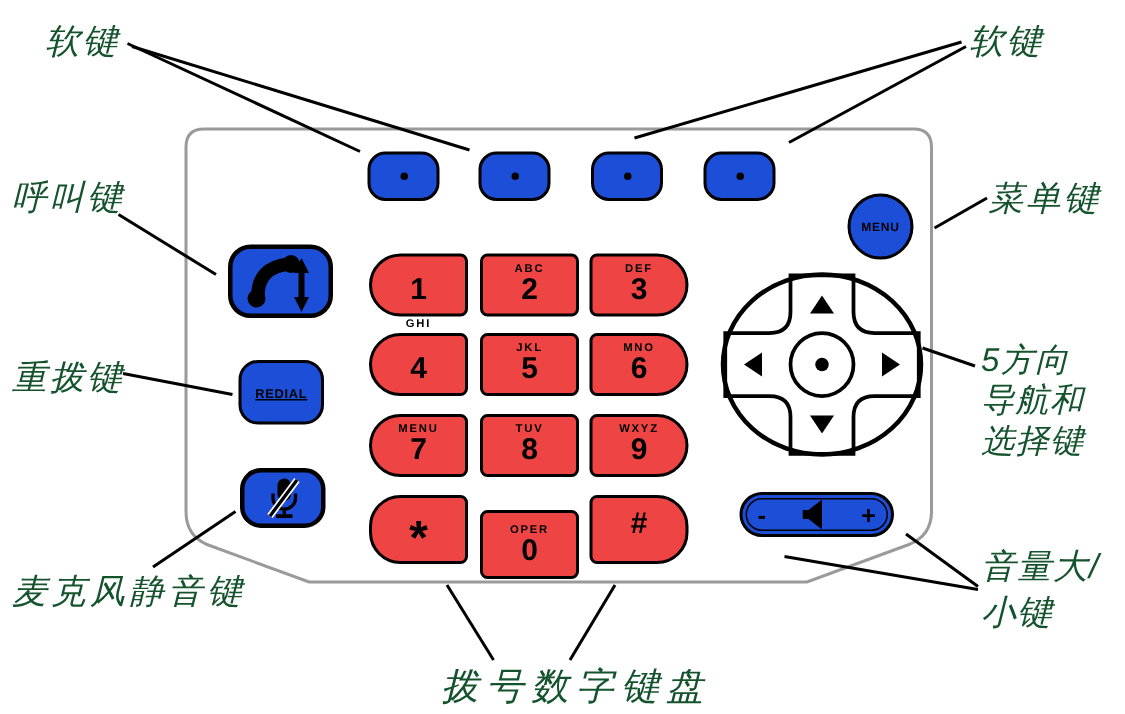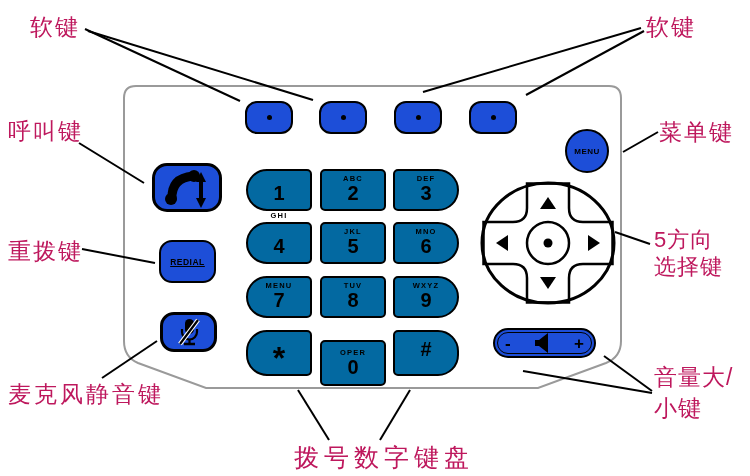--- a/index.html
+++ b/index.html
@@ -4,21 +4,21 @@
 <style>
   html,body { margin:0; padding:0; background:#fff; }
   #stage {
     position:relative; width:750px; height:476px; background:#ffffff;
     font-family:"Liberation Sans","DejaVu Sans",sans-serif; color:#000;
     overflow:hidden;
   }
   svg.underlay { position:absolute; left:0; top:0; }
 
   
-  .lbl { position:absolute; font-size:23px; letter-spacing:2px; white-space:nowrap; color:#be185d; }
+  .lbl { position:absolute; font-size:23px; letter-spacing:2px; white-space:nowrap; color:#14532d;font-style:italic; }
   .lbl-soft-left  { left:30px;  top:12px; }
   .lbl-soft-right { left:646px; top:12px; }
   .lbl-call   { left:8px; top:116px; }
   .lbl-redial { left:8px; top:236px; }
   .lbl-mute   { left:8px; top:379px; letter-spacing:3px; }
   .lbl-menu   { left:659px; top:117px; }
   .lbl-nav    { left:654px; top:226px; font-size:22px; line-height:27px; letter-spacing:1px; }
   .lbl-vol    { left:654px; top:362px; line-height:31px; letter-spacing:1px; }
   .lbl-keypad { left:294px; top:441px; font-size:25px; letter-spacing:5px; }
 
@@ -33,21 +33,21 @@
              display:flex; align-items:center; justify-content:center; }
   .redialkey { left:159px; top:240px; width:57px; height:43px; border-radius:13px;
                display:flex; align-items:center; justify-content:center;
                font-size:8.5px; font-weight:bold; letter-spacing:0.5px;text-decoration:underline; }
   .mutekey { left:160px; top:312px; width:57px; height:40px; border-radius:14px; border-width:3px;
              display:flex; align-items:center; justify-content:center; }
   .menukey { left:565px; top:129px; width:44px; height:44px; border-radius:50%;
              display:flex; align-items:center; justify-content:center;
              font-size:8px; font-weight:bold; letter-spacing:0.5px; }
 
-  .key { position:absolute; width:66px; height:42px; border:2.5px solid #000; background:#0369a1;
+  .key { position:absolute; width:66px; height:42px; border:2.5px solid #000; background:#ef4444;
          box-sizing:border-box; display:flex; flex-direction:column; align-items:center;
          justify-content:flex-end; padding-bottom:5px; }
   .kc1 { border-radius:21px 5px 5px 21px; }
   .kc2 { border-radius:5px; }
   .kc3 { border-radius:5px 21px 21px 5px; }
   .krow4 { height:46px; padding-bottom:6px; }
   .key .letters { font-size:7.5px; font-weight:bold; letter-spacing:1.2px; height:9px; line-height:9px; }
   .key .digit { font-size:20px; font-weight:bold; line-height:21px; }
   .key .digit.star { font-size:32px; line-height:20px; }
   .key .digit.raise { margin-bottom:8px; }
@@ -85,20 +85,21 @@
   </svg>
 
   <div class="lbl lbl-soft-left">软键</div>
   <div class="lbl lbl-soft-right">软键</div>
   <div class="lbl lbl-call">呼叫键</div>
   <div class="lbl lbl-redial">重拨键</div>
   <div class="lbl lbl-mute">麦克风静音键</div>
   <div class="lbl lbl-menu">菜单键</div>
   <div class="lbl lbl-nav">
     <div>5方向</div>
+    <div>导航和</div>
     <div>选择键</div>
   </div>
   <div class="lbl lbl-vol">
     <div>音量大/</div>
     <div>小键</div>
   </div>
   <div class="lbl lbl-keypad">拨号数字键盘</div>
 
   <div class="btn softkey" style="left:245px;">
       <div class="dot"></div>

